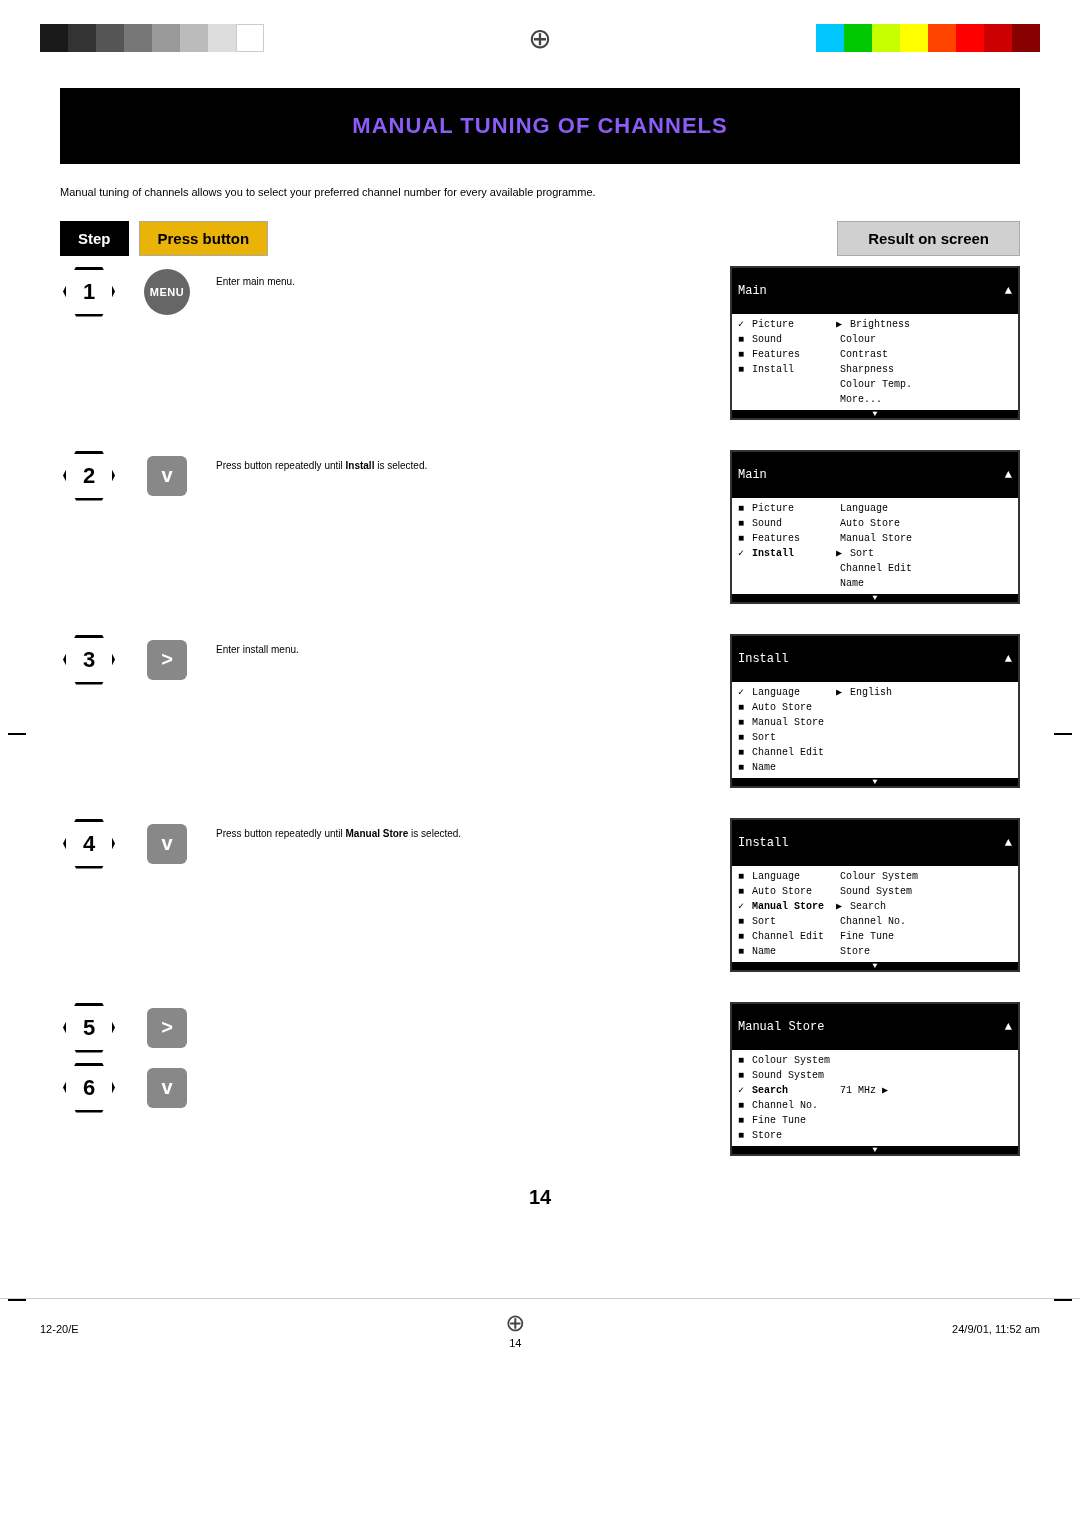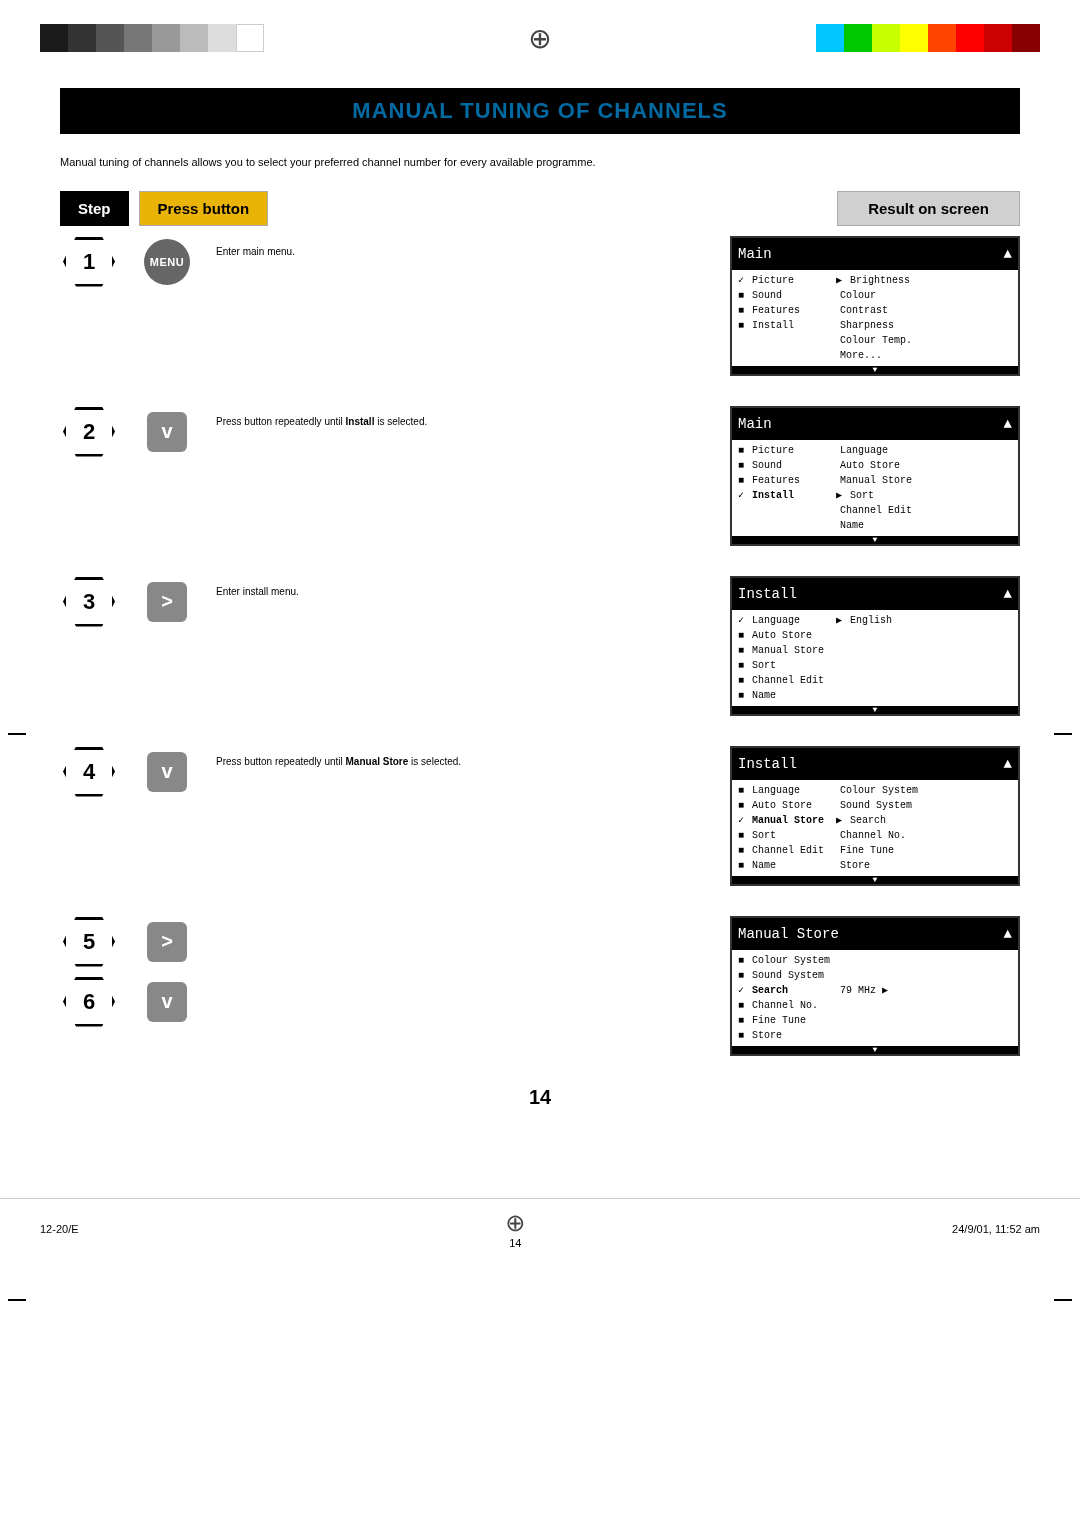--- a/index.html
+++ b/index.html
@@ -41,23 +41,23 @@
     }
 
     
     .main-content {
       padding: 20px 60px 40px 60px;
     }
 
     
     .page-title {
       background: #000;
-      color: #0369a1;
+      color: #8b5cf6;
       text-align: center;
-      padding: 10px 20px;
+      padding: 25px 20px;
       font-size: 22px;
       font-weight: bold;
       letter-spacing: 1px;
       margin-bottom: 20px;
       text-transform: uppercase;
     }
 
     
     .intro-text {
       font-size: 11px;
@@ -186,22 +186,22 @@
       border: 2px solid #333;
       background: #fff;
       font-family: 'Courier New', monospace;
       font-size: 10px;
       padding: 0;
       margin-left: auto;
     }
     .screen-header {
       background: #000;
       color: #fff;
-      padding: 8px 6px;
-      font-size: 14px;
+      padding: 16px 6px;
+      font-size: 12px;
       display: flex;
       justify-content: space-between;
     }
     .screen-body {
       padding: 3px 6px 3px 6px;
       font-size: 10px;
       line-height: 1.5;
     }
     .screen-body .selected {
       font-weight: bold;
@@ -620,21 +620,21 @@
         <div class="screen-line">
           <span style="min-width:10px">■</span>
           <span class="label-col">Sound System</span>
           <span></span>
           <span></span>
         </div>
         <div class="screen-line">
           <span style="min-width:10px">✓</span>
           <span class="label-col selected">Search</span>
           <span></span>
-          <span>79 MHz ▶</span>
+          <span>71 MHz ▶</span>
         </div>
         <div class="screen-line">
           <span style="min-width:10px">■</span>
           <span class="label-col">Channel No.</span>
           <span></span>
           <span></span>
         </div>
         <div class="screen-line">
           <span style="min-width:10px">■</span>
           <span class="label-col">Fine Tune</span>

